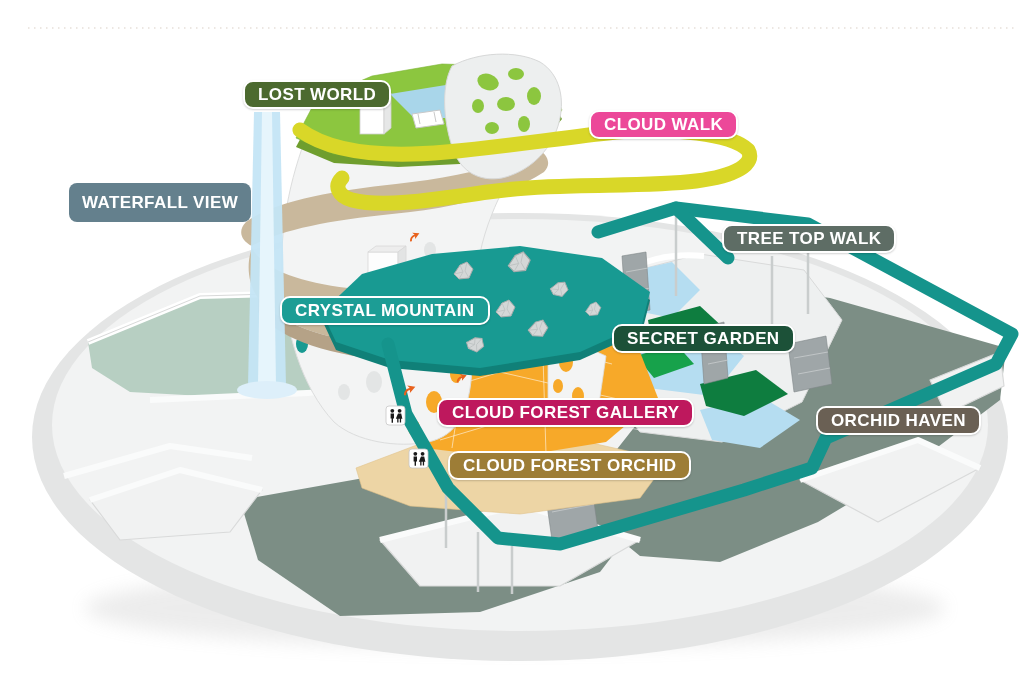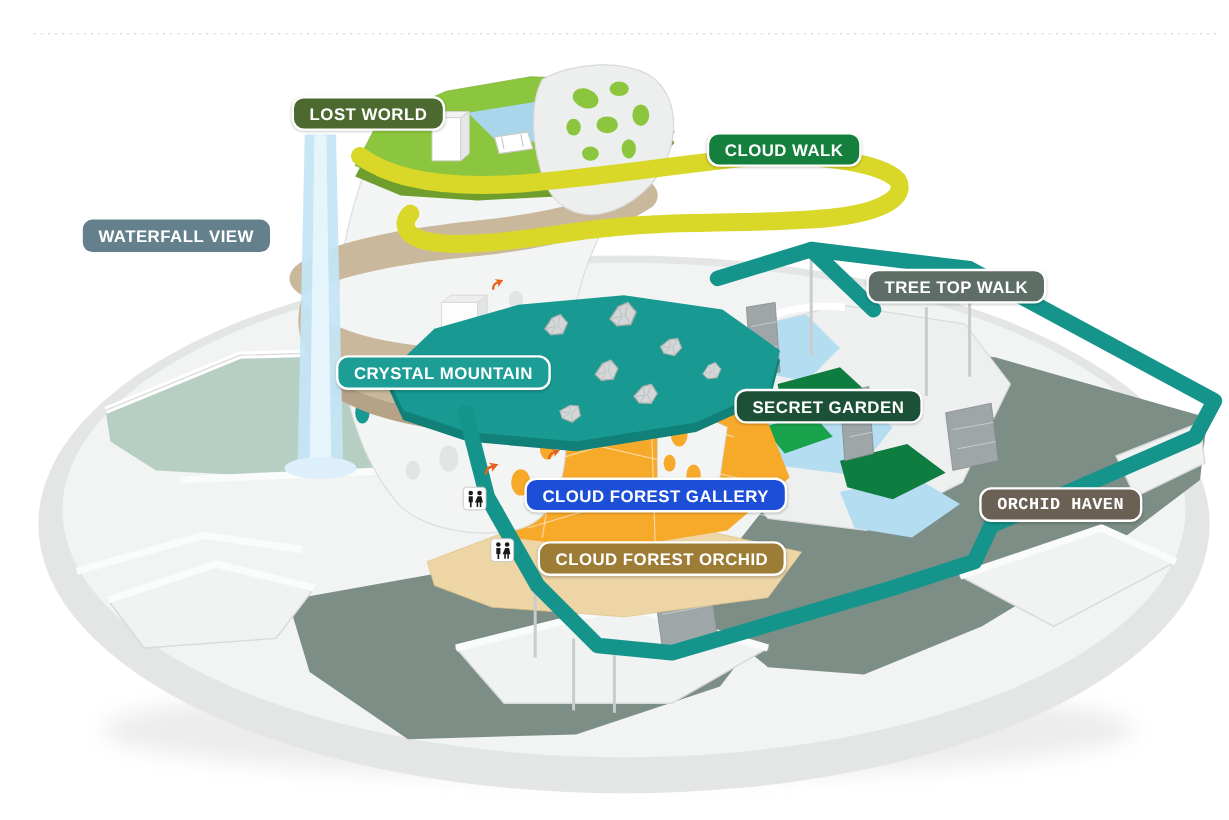--- a/index.html
+++ b/index.html
@@ -1,23 +1,23 @@
 <!DOCTYPE html>
 <html><head>
 <meta charset="utf-8">
 <style>
   html,body{margin:0;padding:0;background:#ffffff;}
   #stage{position:relative;width:1024px;height:683px;background:#ffffff;overflow:hidden;
          font-family:"Liberation Sans",sans-serif;}
   #stage svg{position:absolute;left:0;top:0;}
   .map-label{position:absolute;display:inline-flex;align-items:center;height:29px;
     padding:0 13px;border-radius:10px;border:2px solid #ffffff;color:#ffffff;
-    font-weight:700;font-size:14px;letter-spacing:.4px;white-space:nowrap;
+    font-weight:700;font-size:17px;letter-spacing:.4px;white-space:nowrap;
     box-shadow:0 1px 2px rgba(0,0,0,.18);box-sizing:border-box;cursor:pointer;}
-  .map-label.no-border{border:none;height:27px;border-radius:8px;box-shadow:none;}
+  .map-label.no-border{border:none;height:39px;border-radius:8px;box-shadow:none;}
 </style>
 </head>
 <body>
 
 <div id="stage">
 
 <svg width="1024" height="683" viewBox="0 0 1024 683">
   <defs>
     <filter id="soft" x="-30%" y="-30%" width="160%" height="160%">
           <feGaussianBlur stdDeviation="9"></feGaussianBlur>
@@ -204,38 +204,38 @@
     <use href="#arrow" transform="translate(455 378) rotate(-20) scale(0.7)"></use>
     <use href="#arrow" transform="translate(408 237) rotate(-25) scale(0.7)"></use>
     <use href="#restroom" transform="translate(387 407)"></use>
     <use href="#restroom" transform="translate(410 450)"></use>
   </g>
 </svg>
 
 <div class="map-label" style="left: 243px; top: 80px; background: rgb(76, 106, 47); border-color: rgb(255, 255, 255);">
       <span>LOST WORLD</span>
     </div>
-<div class="map-label" style="left: 589px; top: 110px; background: #15803d; border-color: rgb(255, 255, 255);">
+<div class="map-label" style="left: 589px; top: 110px; background: #ec4899; border-color: rgb(255, 255, 255);">
       <span>CLOUD WALK</span>
     </div>
 <div class="map-label no-border" style="left: 69px; top: 183px; background: rgb(100, 128, 141);">
       <span>WATERFALL VIEW</span>
     </div>
 <div class="map-label" style="left: 722px; top: 224px; background: rgb(94, 109, 101); border-color: rgb(255, 255, 255); text-align: right;">
       <span>TREE TOP WALK</span>
     </div>
 <div class="map-label" style="left: 280px; top: 296px; background: rgb(28, 157, 149); border-color: rgb(255, 255, 255); justify-content: center;">
       <span>CRYSTAL MOUNTAIN</span>
     </div>
 <div class="map-label" style="left: 612px; top: 324px; background: rgb(28, 81, 56); border-color: rgb(255, 255, 255); justify-content: center;">
       <span>SECRET GARDEN</span>
     </div>
-<div class="map-label" style="left: 437px; top: 398px; background: #1d4ed8; border-color: rgb(255, 255, 255); justify-content: center;">
+<div class="map-label" style="left: 437px; top: 398px; background: #be185d; border-color: rgb(255, 255, 255); justify-content: center;">
       <span>CLOUD FOREST GALLERY</span>
     </div>
-<div class="map-label" style="left: 816px; top: 406px; background: rgb(106, 96, 84); border-color: rgb(255, 255, 255); font-family: Liberation Mono, monospace;">
+<div class="map-label" style="left: 816px; top: 406px; background: rgb(106, 96, 84); border-color: rgb(255, 255, 255);">
       <span>ORCHID HAVEN</span>
     </div>
 <div class="map-label" style="left: 448px; top: 451px; background: rgb(157, 125, 54); border-color: rgb(255, 255, 255);">
       <span>CLOUD FOREST ORCHID</span>
     </div>
 
 </div>
 
 </body></html>

